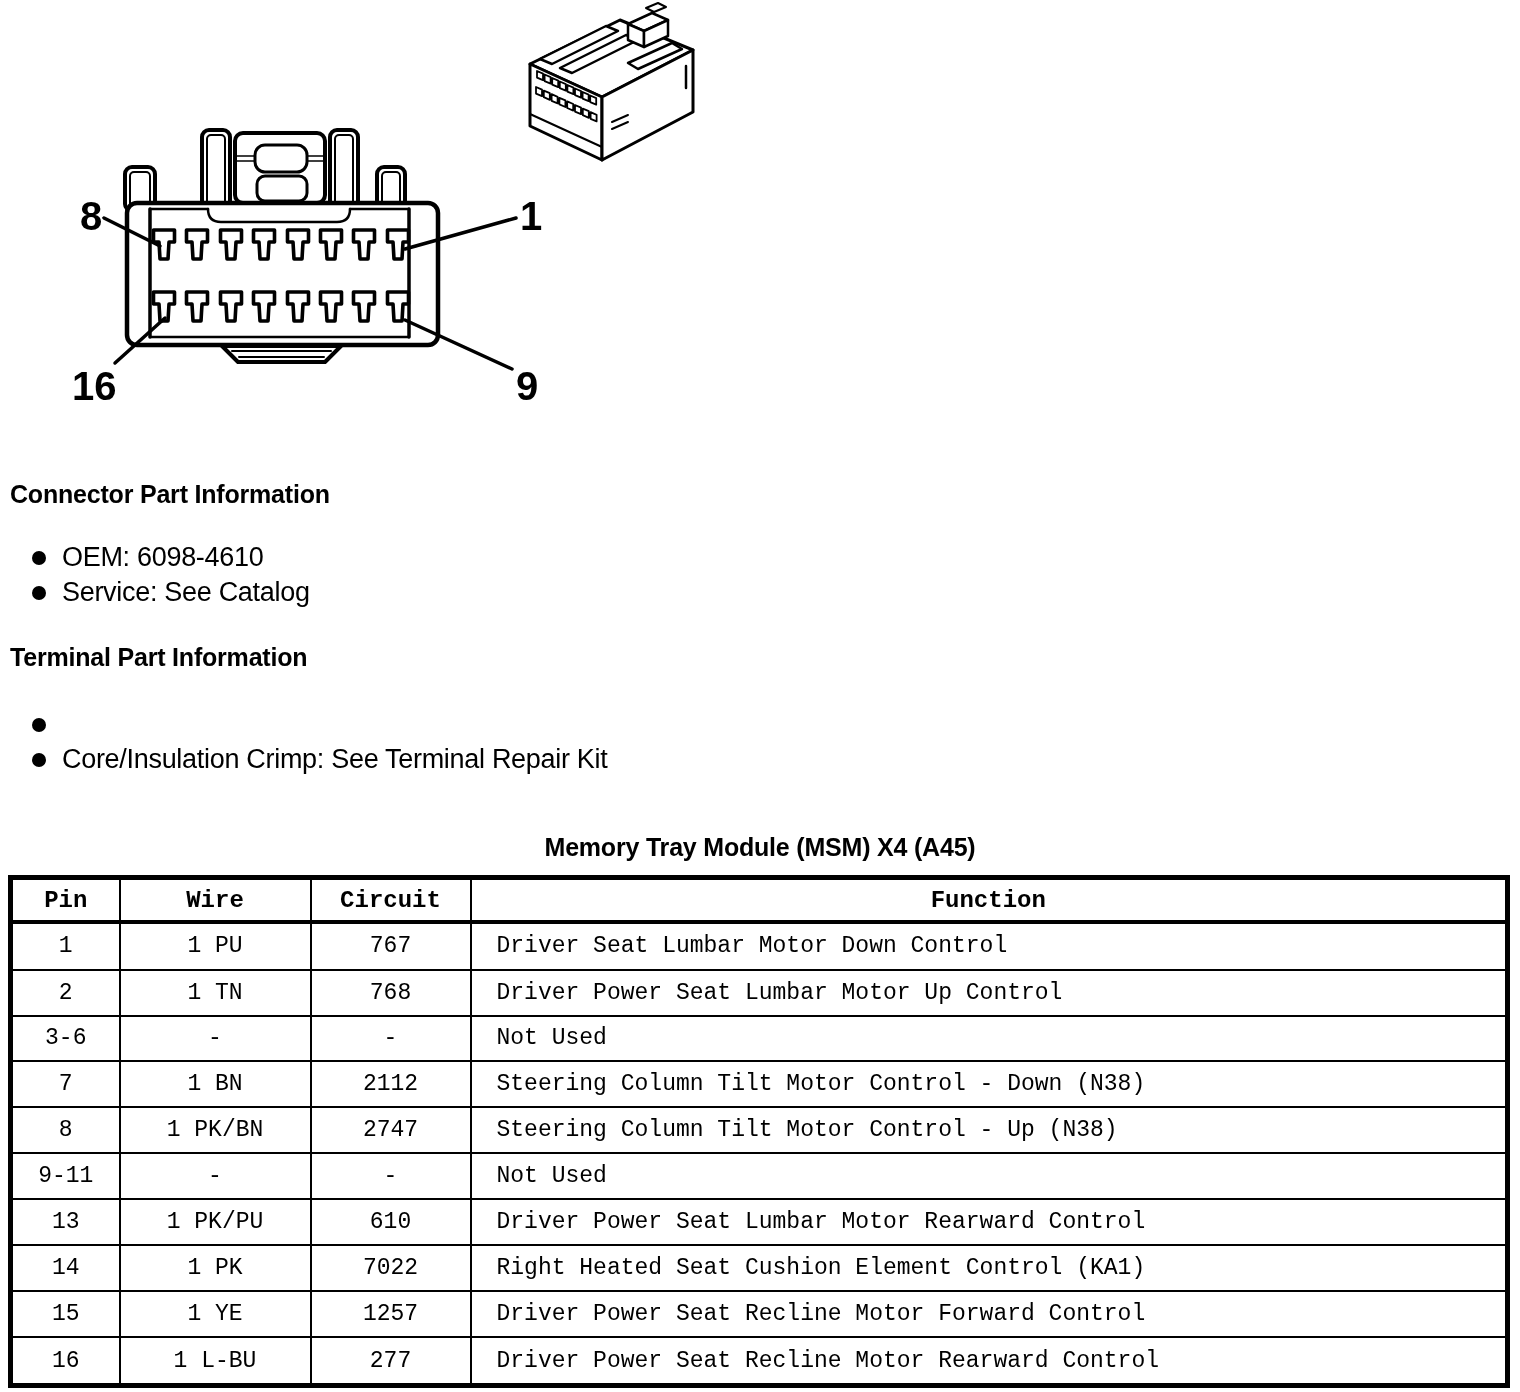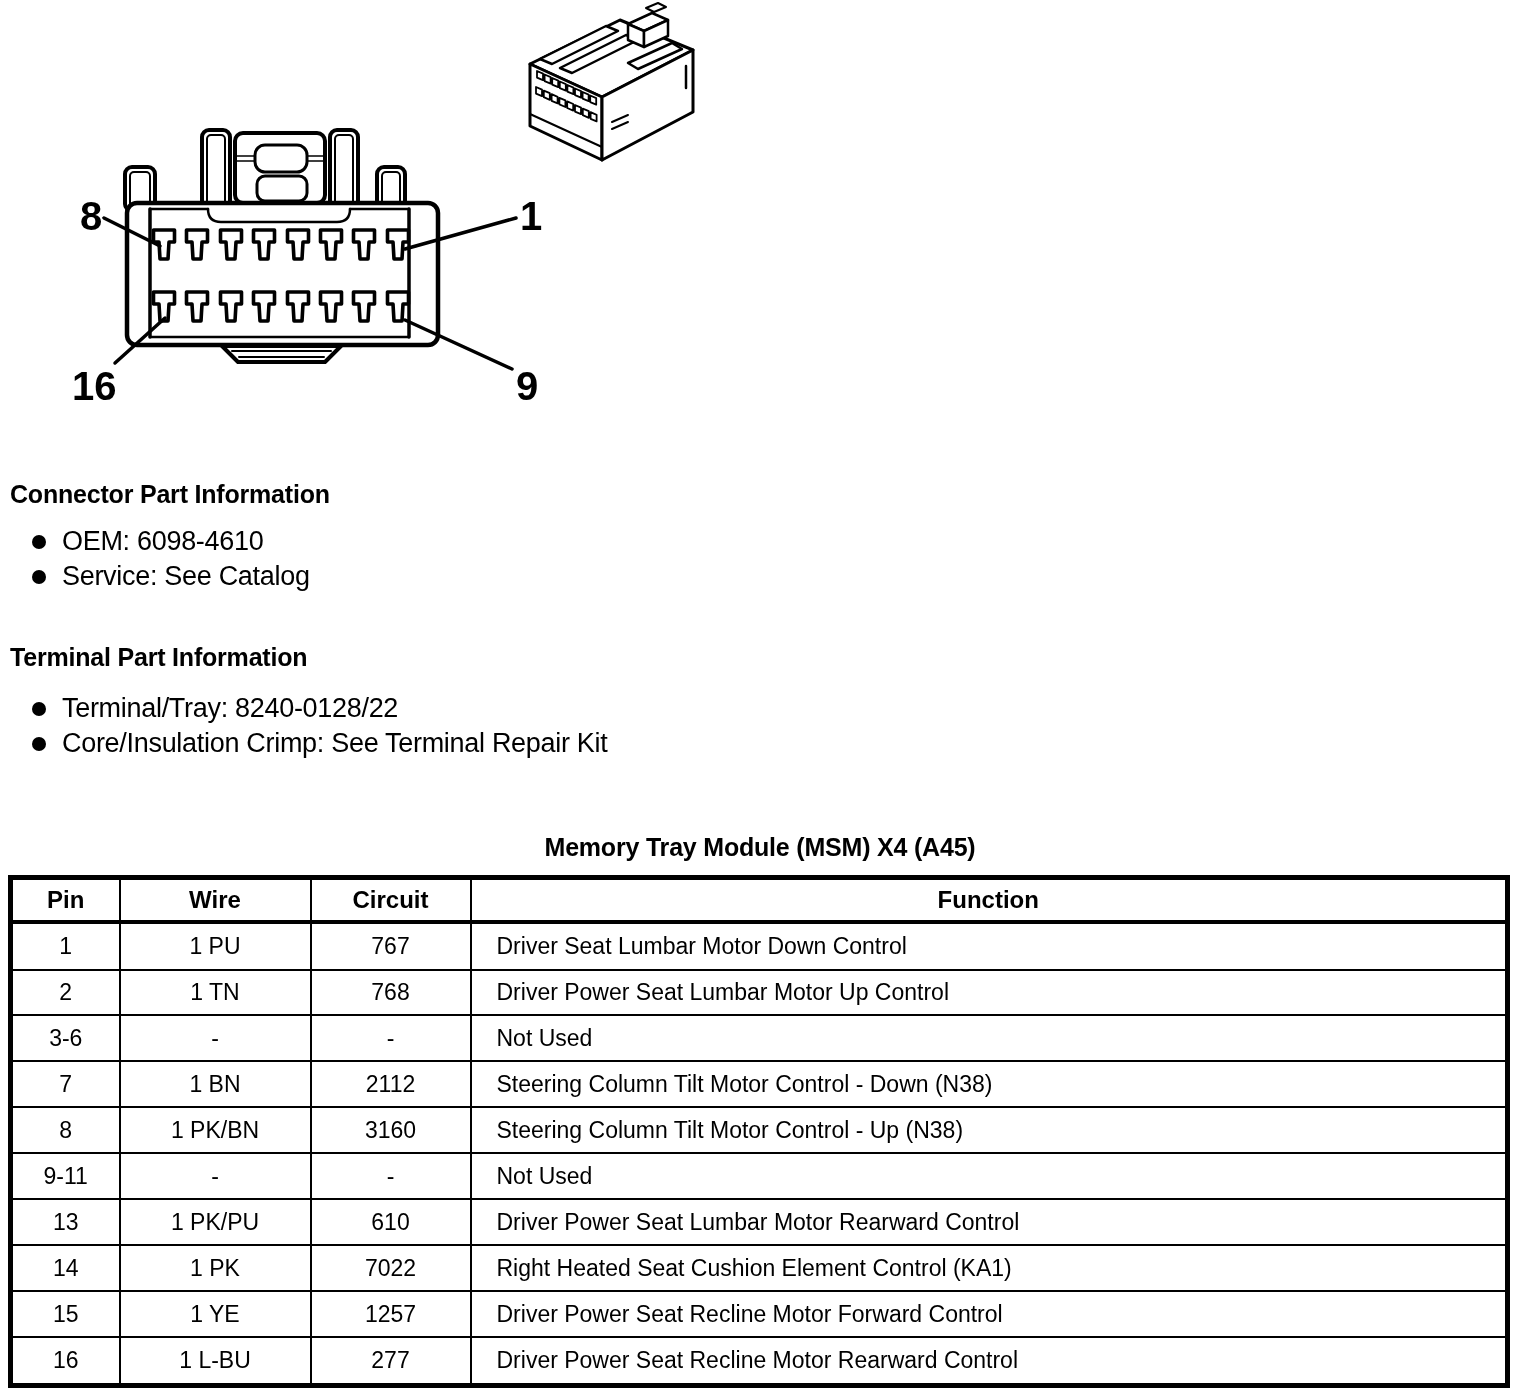--- a/index.html
+++ b/index.html
@@ -7,33 +7,33 @@
     position:relative;width:1520px;height:1392px;background:#ffffff;
     font-family:"Liberation Sans", sans-serif;color:#000;overflow:hidden;
   }
   svg{display:block;}
   .heading{
     position:absolute;left:10px;font-size:25px;font-weight:bold;line-height:1.1;
     letter-spacing:-0.2px;white-space:nowrap;
   }
   #connector-heading{top:481px;}
   #terminal-heading{top:644px;}
-  .bullets{position:absolute;left:10px;}
+  .bullets{position:absolute;left:10px;margin-top:16px;}
   #connector-list{top:524px;}
   #terminal-list{top:691px;}
   .bullet-row{display:flex;align-items:center;height:35px;}
   .dot{width:14px;height:14px;border-radius:50%;background:#000;margin-left:22px;margin-right:16px;flex:0 0 auto;}
   .bullet-text{font-size:27px;white-space:nowrap;letter-spacing:-0.3px;}
   .table-title{
     position:absolute;top:833px;left:0;width:1520px;text-align:center;
     font-size:25px;font-weight:bold;letter-spacing:-0.2px;
   }
   table.pinout{
     position:absolute;left:8px;top:875px;width:1497px;height:513px;
-    border-collapse:collapse;table-layout:fixed;border:5px solid #000;background:#fff;
+    border-collapse:collapse;table-layout:fixed;border:5px solid #000;background:#fff;font-family:Liberation Mono, monospace;
   }
   table.pinout th{
     border:2px solid #000;border-bottom:4px solid #000;height:40px;
     font-size:24px;font-weight:bold;text-align:center;vertical-align:middle;padding:0;
   }
   table.pinout td{
     border:2px solid #000;font-size:23px;text-align:center;vertical-align:middle;
     padding:0;white-space:nowrap;overflow:hidden;
   }
   table.pinout td.col3{text-align:left;padding-left:25px;}
@@ -146,21 +146,20 @@
       <div class="bullet-row">
         <span class="dot"></span>
         <span class="bullet-text">Service: See Catalog</span>
       </div>
     </div>
 
   <div class="heading" id="terminal-heading">Terminal Part Information</div>
   <div class="bullets" id="terminal-list">
       <div class="bullet-row">
         <span class="dot"></span>
-        <span class="bullet-text">Terminal/Tray: 8240-0128/22</span>
       </div>
       <div class="bullet-row">
         <span class="dot"></span>
         <span class="bullet-text">Core/Insulation Crimp: See Terminal Repair Kit</span>
       </div>
     </div>
 
   <div class="table-title">Memory Tray Module (MSM) X4 (A45)</div>
   <table class="pinout">
     <colgroup>
@@ -198,21 +197,21 @@
         </tr>
         <tr>
           <td class="col0">7</td>
           <td class="col1">1 BN</td>
           <td class="col2">2112</td>
           <td class="col3">Steering Column Tilt Motor Control - Down (N38)</td>
         </tr>
         <tr>
           <td class="col0">8</td>
           <td class="col1">1 PK/BN</td>
-          <td class="col2">3160</td>
+          <td class="col2">2747</td>
           <td class="col3">Steering Column Tilt Motor Control - Up (N38)</td>
         </tr>
         <tr>
           <td class="col0">9-11</td>
           <td class="col1">-</td>
           <td class="col2">-</td>
           <td class="col3">Not Used</td>
         </tr>
         <tr>
           <td class="col0">13</td>

